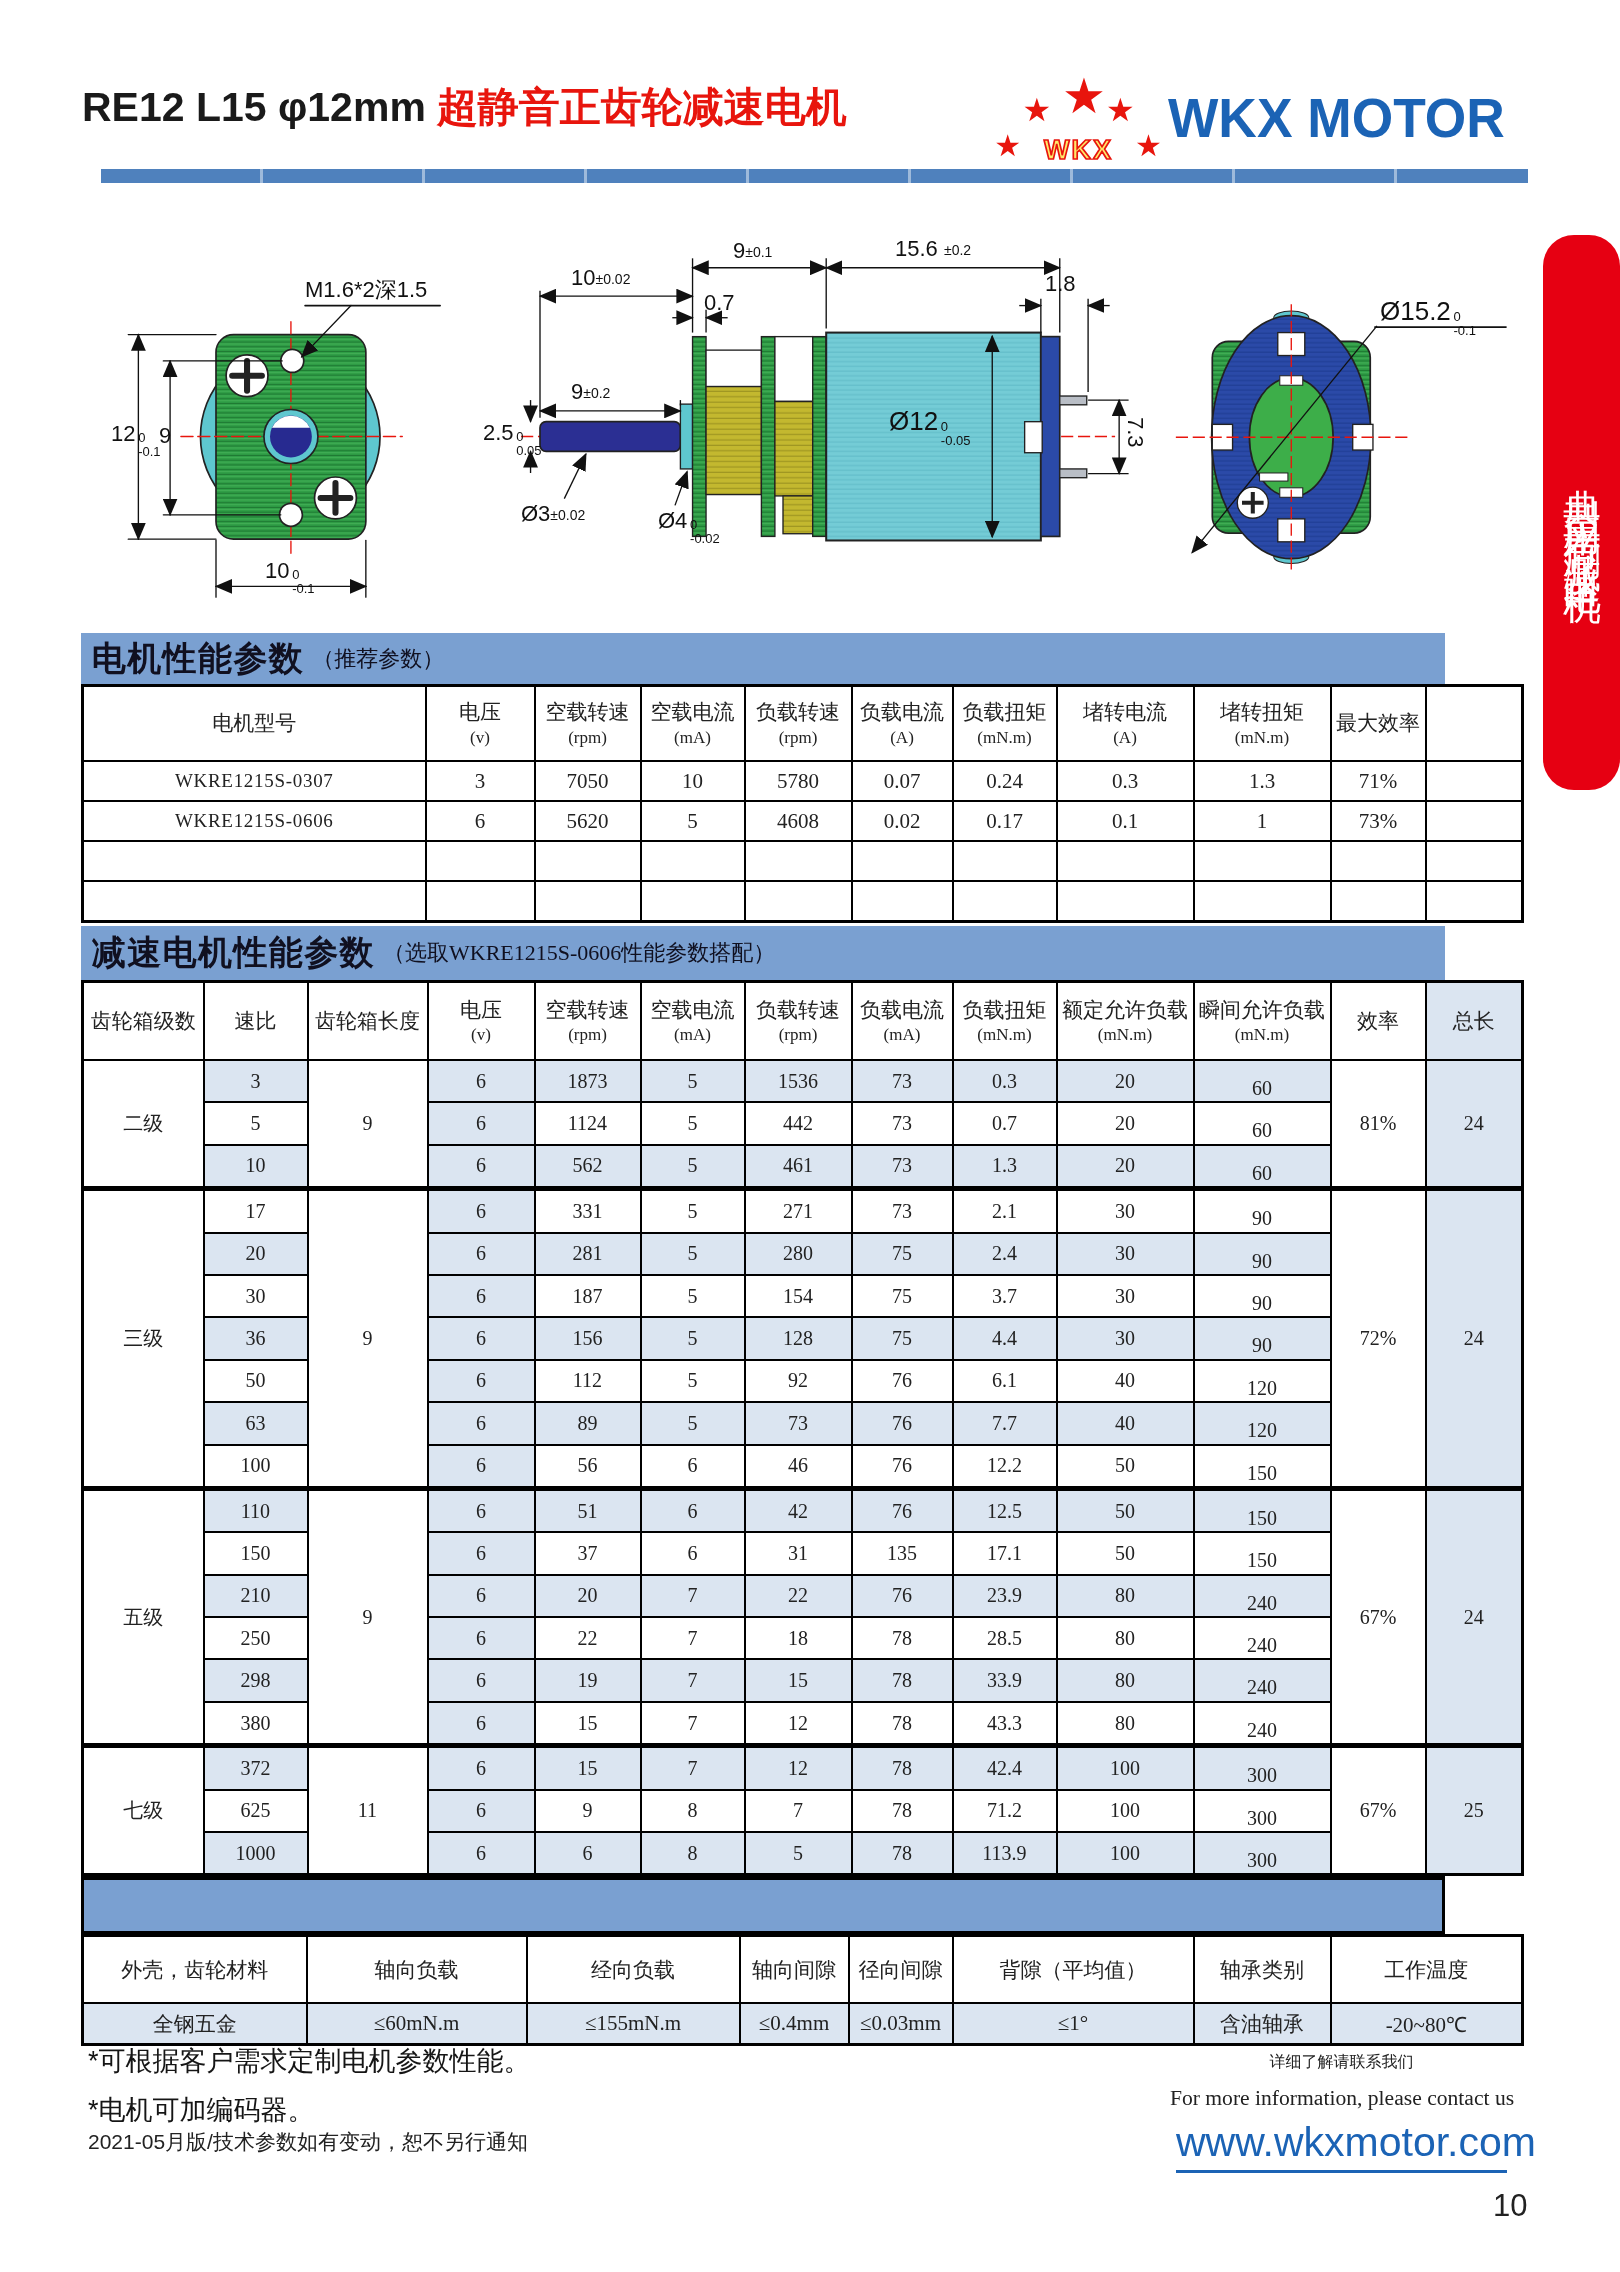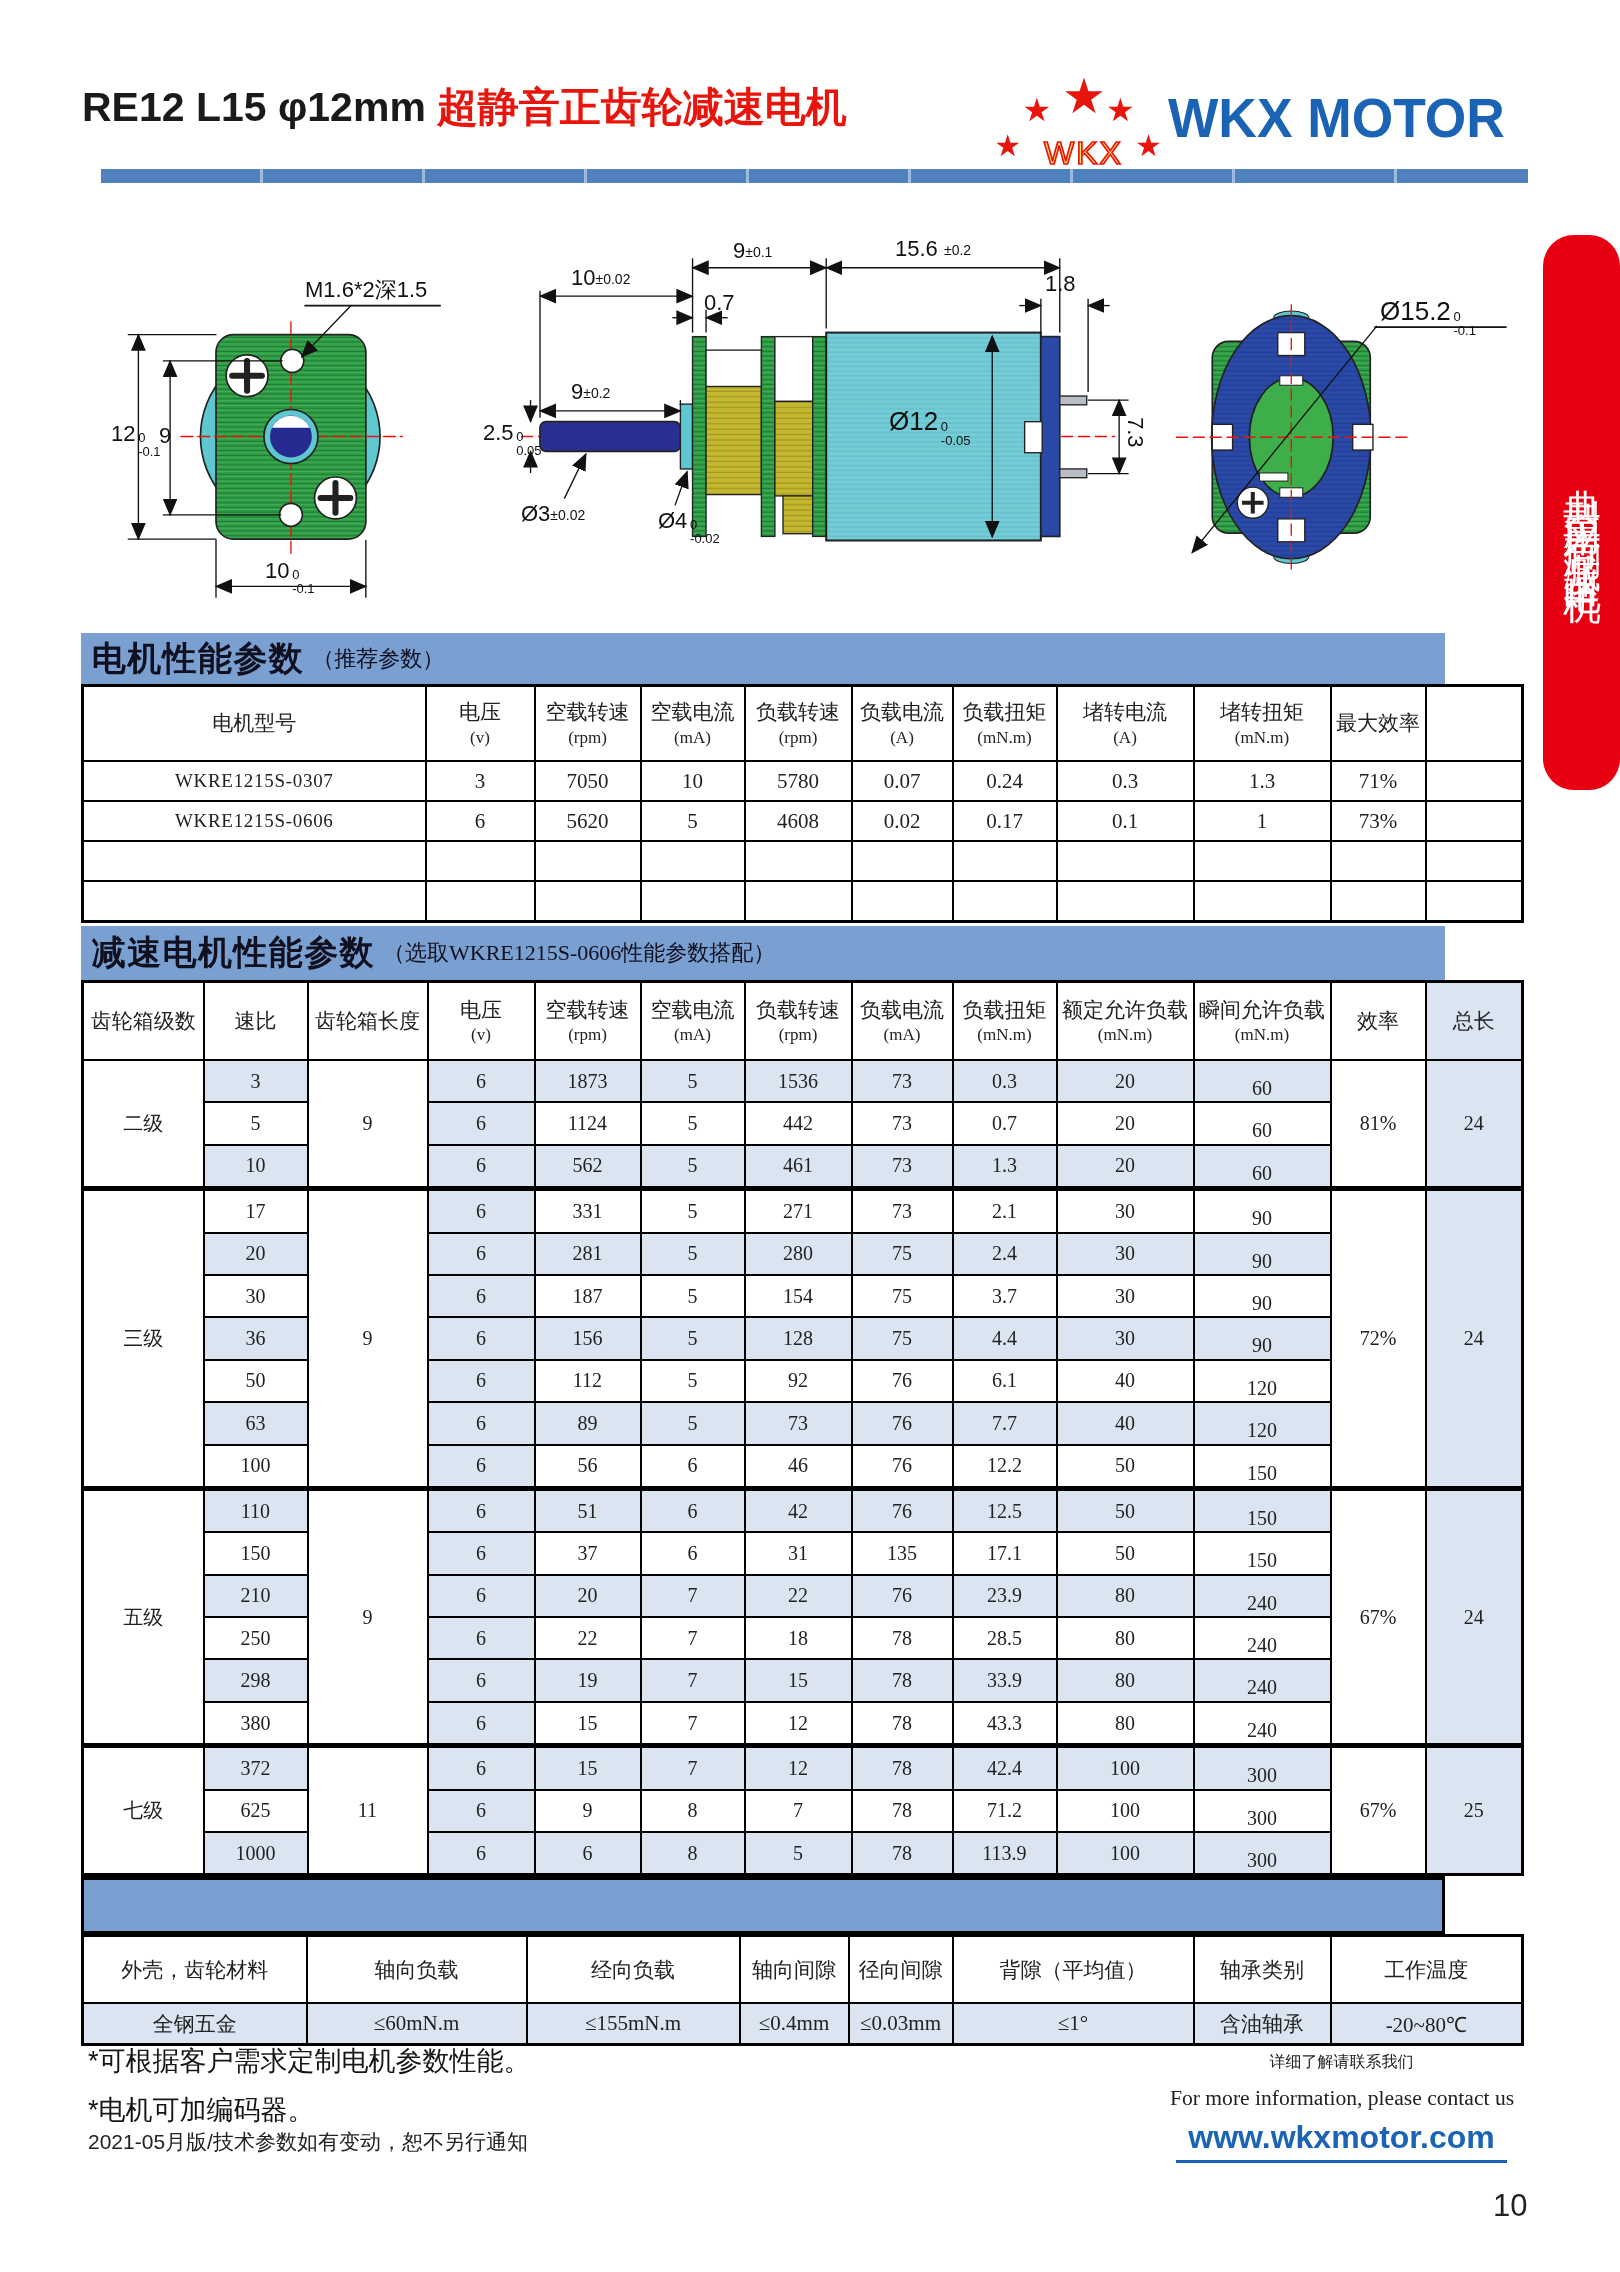--- a/index.html
+++ b/index.html
@@ -13,21 +13,21 @@
   }
   html,body{margin:0;padding:0;background:#fff;width:1620px;height:2273px;position:relative;overflow:hidden;
     font-family:"Liberation Sans",sans-serif;}
   
   .page-title{position:absolute;left:82px;top:80px;font-size:41px;font-weight:bold;color:#1a1a1a;white-space:nowrap;}
   .page-title .red{color:var(--red-accent);margin-left:10.8px;}
   .brand{position:absolute;left:1168px;top:86px;font-size:55px;font-weight:800;color:var(--brand-blue);
     letter-spacing:0;transform:scaleX(.97);transform-origin:left;white-space:nowrap;}
   .logo{position:absolute;left:1005px;top:76px;width:162px;height:108px;}
   .logo .star{position:absolute;color:var(--red-accent);line-height:1;}
-  .logo .wkx{position:absolute;left:39px;top:59px;font-size:32px;font-weight:400;color:#ffe96a;
+  .logo .wkx{position:absolute;left:39px;top:59px;font-size:27px;font-weight:700;color:#ffe96a;
     -webkit-text-stroke:1.7px var(--red-accent);letter-spacing:2px;}
   .bluebar{position:absolute;left:101px;top:169px;width:1427px;height:14px;background:var(--accent-blue);
     background-image:repeating-linear-gradient(90deg,rgba(255,255,255,0) 0 159px,rgba(255,255,255,.45) 159px 162px);}
   
   .sidebar{position:absolute;left:1543px;top:235px;width:77px;height:555px;background:var(--sidebar-red);
     border-radius:31px;display:flex;align-items:center;justify-content:center;}
   .sidebar span{writing-mode:vertical-rl;color:#fff;font-size:38px;letter-spacing:10.8px;}
   
   svg.draw{position:absolute;left:0;top:0;pointer-events:none;}
   .dim{position:absolute;font-size:22px;color:#111;white-space:nowrap;z-index:5;}
@@ -56,21 +56,21 @@
   td.sh,th.sh{background:var(--row-shade);}
   td.low{vertical-align:bottom;padding-bottom:1.4px;}
   .separator{height:58px;background:var(--band-blue);border:3.4px solid #000;border-top-width:4.7px;box-sizing:border-box;}
   #spec-table th{height:65px;font-size:21px;}
   #spec-table td{height:39px;font-size:21px;}
   
   .note{position:absolute;left:88px;font-size:27px;color:#151515;}
   .contact-cn{position:absolute;left:1176px;top:2052px;width:331px;text-align:center;font-size:16px;color:#222;}
   .contact-en{position:absolute;left:1132px;top:2086px;width:420px;text-align:center;font-size:21.6px;color:#222;
     font-family:"Liberation Serif",serif;}
-  .website{position:absolute;left:1176px;top:2119px;width:331px;text-align:center;font-size:32px;font-weight:700;
+  .website{position:absolute;left:1176px;top:2119px;width:331px;text-align:center;font-size:41px;font-weight:400;
     color:var(--brand-blue);border-bottom:3.4px solid var(--brand-blue);padding-bottom:4px;}
   .footer-note{position:absolute;left:88px;top:2128px;font-size:21px;color:#222;}
   .page-num{position:absolute;left:1493px;top:2188px;font-size:31px;color:#222;}
 </style>
 </head>
 <body>
 
 <div class="page-title">
   <span>RE12 L15 φ12mm</span><span class="red">超静音正齿轮减速电机</span>
 </div>

